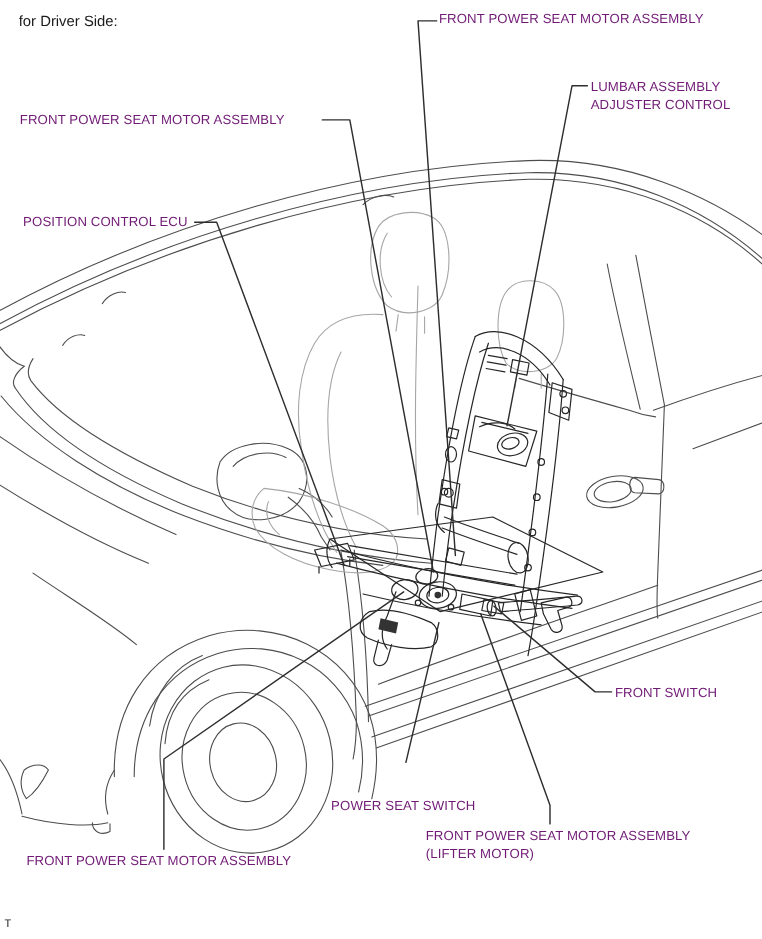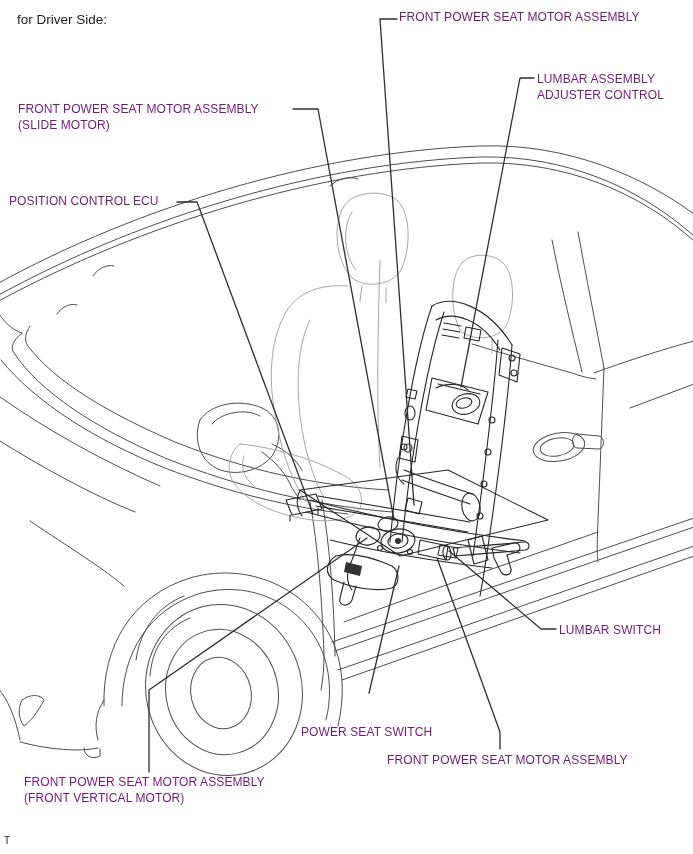--- a/index.html
+++ b/index.html
@@ -208,38 +208,37 @@
     <span>FRONT POWER SEAT MOTOR ASSEMBLY</span>
   </div>
 
   <div class="lbl" style="left:537px;top:71px">
     <span>LUMBAR ASSEMBLY</span>
     <span>ADJUSTER CONTROL</span>
   </div>
 
   <div class="lbl" style="left:18px;top:101px">
     <span>FRONT POWER SEAT MOTOR ASSEMBLY</span>
-    <span>(SLIDE MOTOR)</span>
-  </div>
-
-  <div class="lbl" style="left:9px;top:193px">
+  </div>
+
+  <div class="lbl" style="left:21px;top:193px">
     <span>POSITION CONTROL ECU</span>
   </div>
 
   <div class="lbl" style="left:559px;top:622px">
-    <span>LUMBAR SWITCH</span>
+    <span>FRONT SWITCH</span>
   </div>
 
   <div class="lbl" style="left:301px;top:724px">
     <span>POWER SEAT SWITCH</span>
   </div>
 
   <div class="lbl" style="left:387px;top:752px">
     <span>FRONT POWER SEAT MOTOR ASSEMBLY</span>
+    <span>(LIFTER MOTOR)</span>
   </div>
 
   <div class="lbl" style="left:24px;top:774px">
     <span>FRONT POWER SEAT MOTOR ASSEMBLY</span>
-    <span>(FRONT VERTICAL MOTOR)</span>
   </div>
 
   <div class="footnote" style="left:4px;top:835px">T</div>
 </div>
 
 </body></html>

